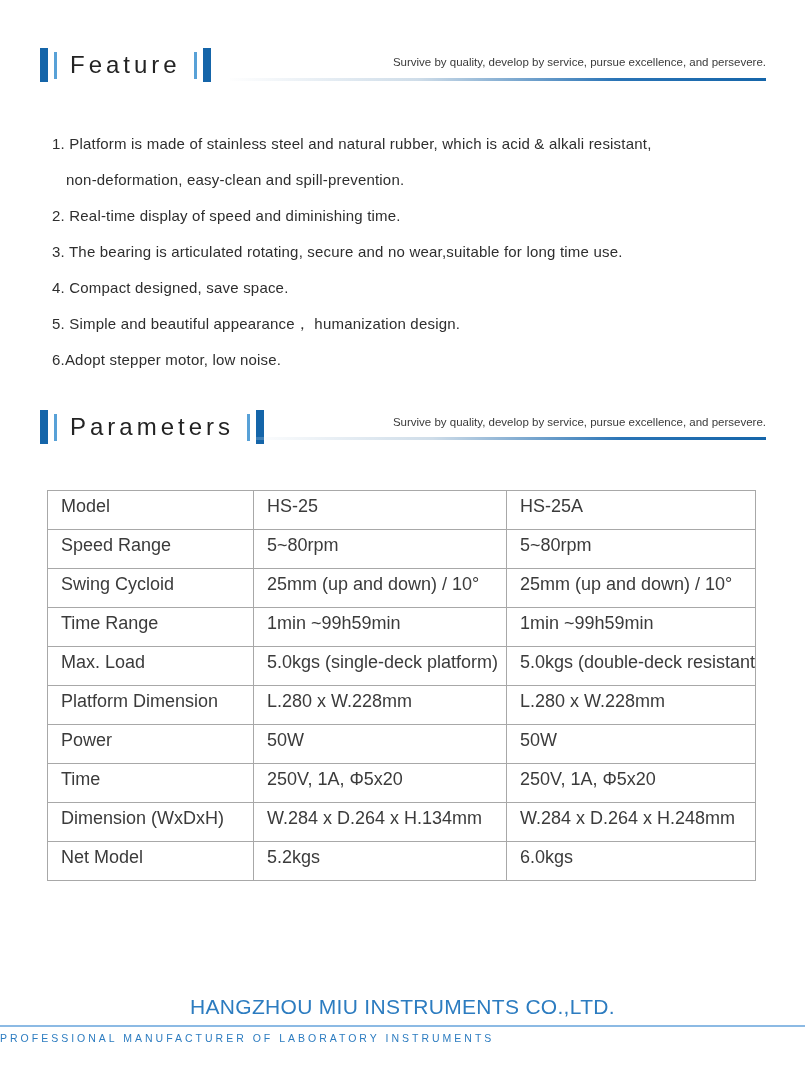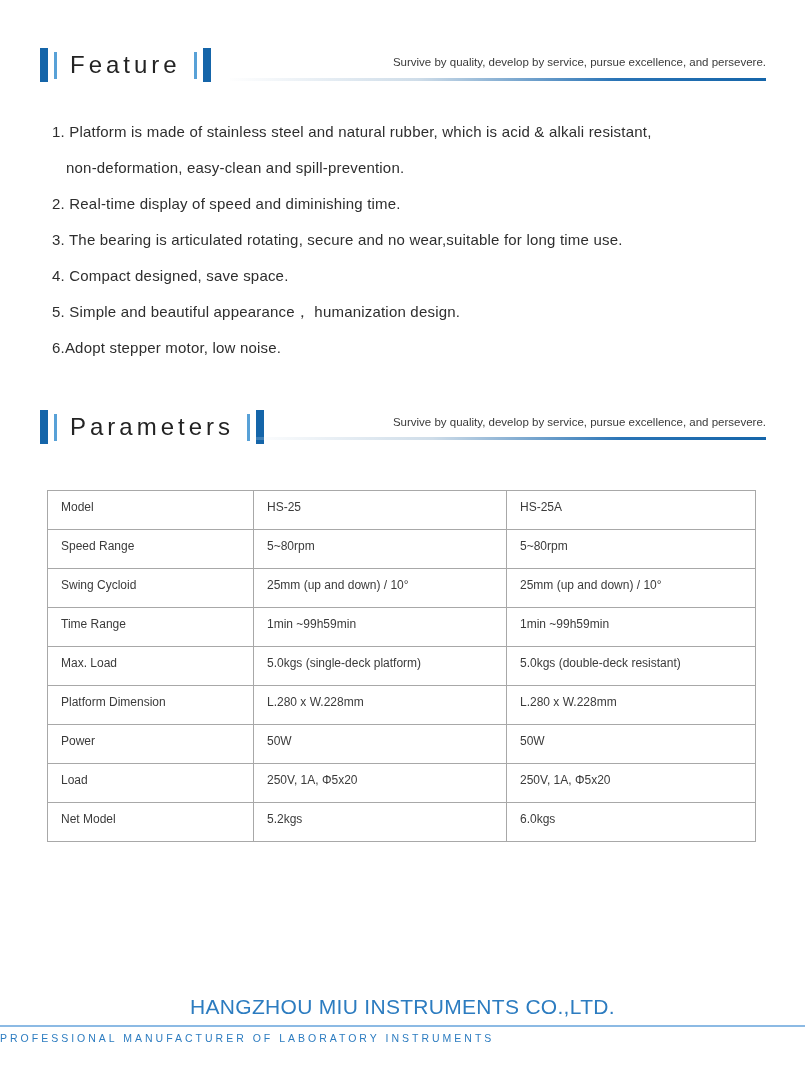--- a/index.html
+++ b/index.html
@@ -21,28 +21,28 @@
   .heading .bar-thin{width:3px;height:27px;background:var(--light-blue);}
   .heading .bar-thin.left{margin-left:6px;}
   .heading .bar-thin.right{margin-right:6px;}
   .heading .title{margin:0 13px;font-size:24px;font-weight:400;letter-spacing:4px;color:#232323;white-space:nowrap;}
 
   .tagline{position:absolute;right:39px;font-size:11.5px;color:#3a3a3a;white-space:nowrap;}
   .rule-gradient{position:absolute;right:39px;height:3px;
     background:linear-gradient(90deg, rgba(246,248,250,0.15) 0%, #cfdde9 35%, #2a74b6 72%, var(--primary-blue) 100%);}
 
   
-  .feature-list{position:absolute;left:52px;top:114px;right:30px;}
+  .feature-list{position:absolute;left:52px;top:126px;right:30px;}
   .feature-line{height:36px;line-height:36px;font-size:15px;color:#2e2e2e;letter-spacing:0.2px;white-space:nowrap;}
   .feature-line.indent{padding-left:14px;}
 
   
   table.spec{position:absolute;left:47px;top:490px;border-collapse:collapse;table-layout:fixed;width:708px;}
   table.spec td{border:1px solid var(--table-border);height:39px;padding:0 4px 7px 13px;
-    font-size:12px;color:#3b3b3b;vertical-align:middle;white-space:nowrap;overflow:hidden;}
+    font-size:18px;color:#3b3b3b;vertical-align:middle;white-space:nowrap;overflow:hidden;}
 
   
   .footer-company{position:absolute;top:995px;left:0;width:805px;text-align:center;
     font-size:21px;font-weight:400;letter-spacing:0.3px;color:var(--footer-blue);}
   .footer-rule{position:absolute;top:1025px;left:0;width:805px;height:2px;background:var(--footer-rule);}
   .footer-subtitle{position:absolute;top:1032px;left:0;width:805px;text-align:left;
     font-size:10.5px;font-weight:400;letter-spacing:3px;color:var(--footer-blue);white-space:nowrap;}
 </style>
 </head>
 <body>
@@ -115,23 +115,28 @@
       <td>Platform Dimension</td>
       <td>L.280 x W.228mm</td>
       <td>L.280 x W.228mm</td>
     </tr>
         <tr>
       <td>Power</td>
       <td>50W</td>
       <td>50W</td>
     </tr>
         <tr>
-      <td>Load</td>
+      <td>Time</td>
       <td>250V, 1A, Φ5x20</td>
       <td>250V, 1A, Φ5x20</td>
+    </tr>
+        <tr>
+      <td>Dimension (WxDxH)</td>
+      <td>W.284 x D.264 x H.134mm</td>
+      <td>W.284 x D.264 x H.248mm</td>
     </tr>
         <tr>
       <td>Net Model</td>
       <td>5.2kgs</td>
       <td>6.0kgs</td>
     </tr>
       </tbody>
   </table>
 
   <div class="footer-company">HANGZHOU MIU INSTRUMENTS CO.,LTD.</div>

